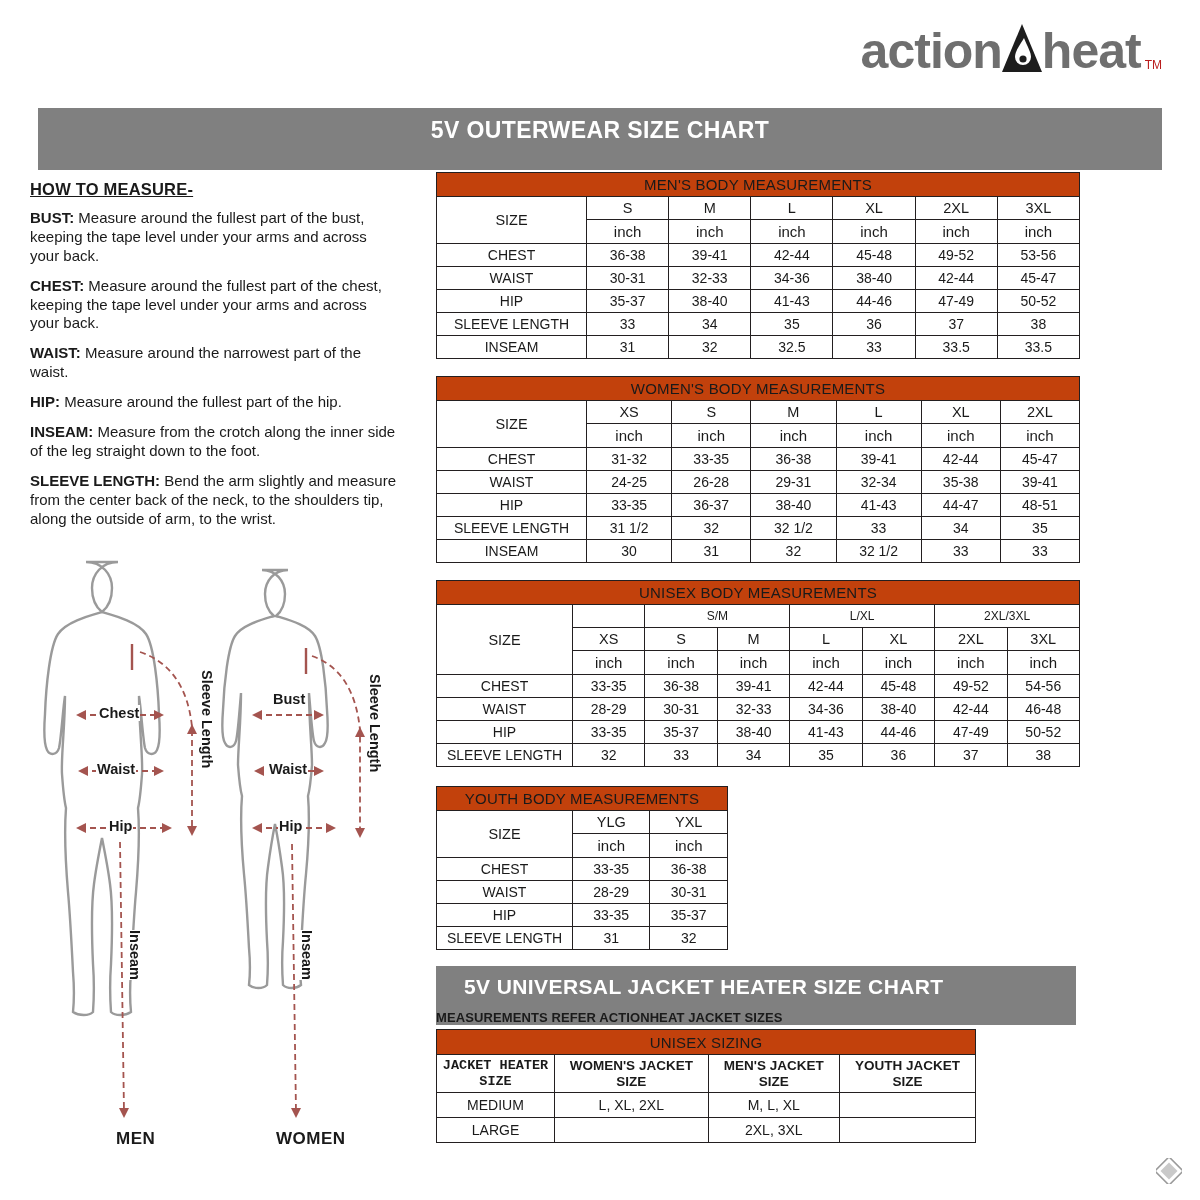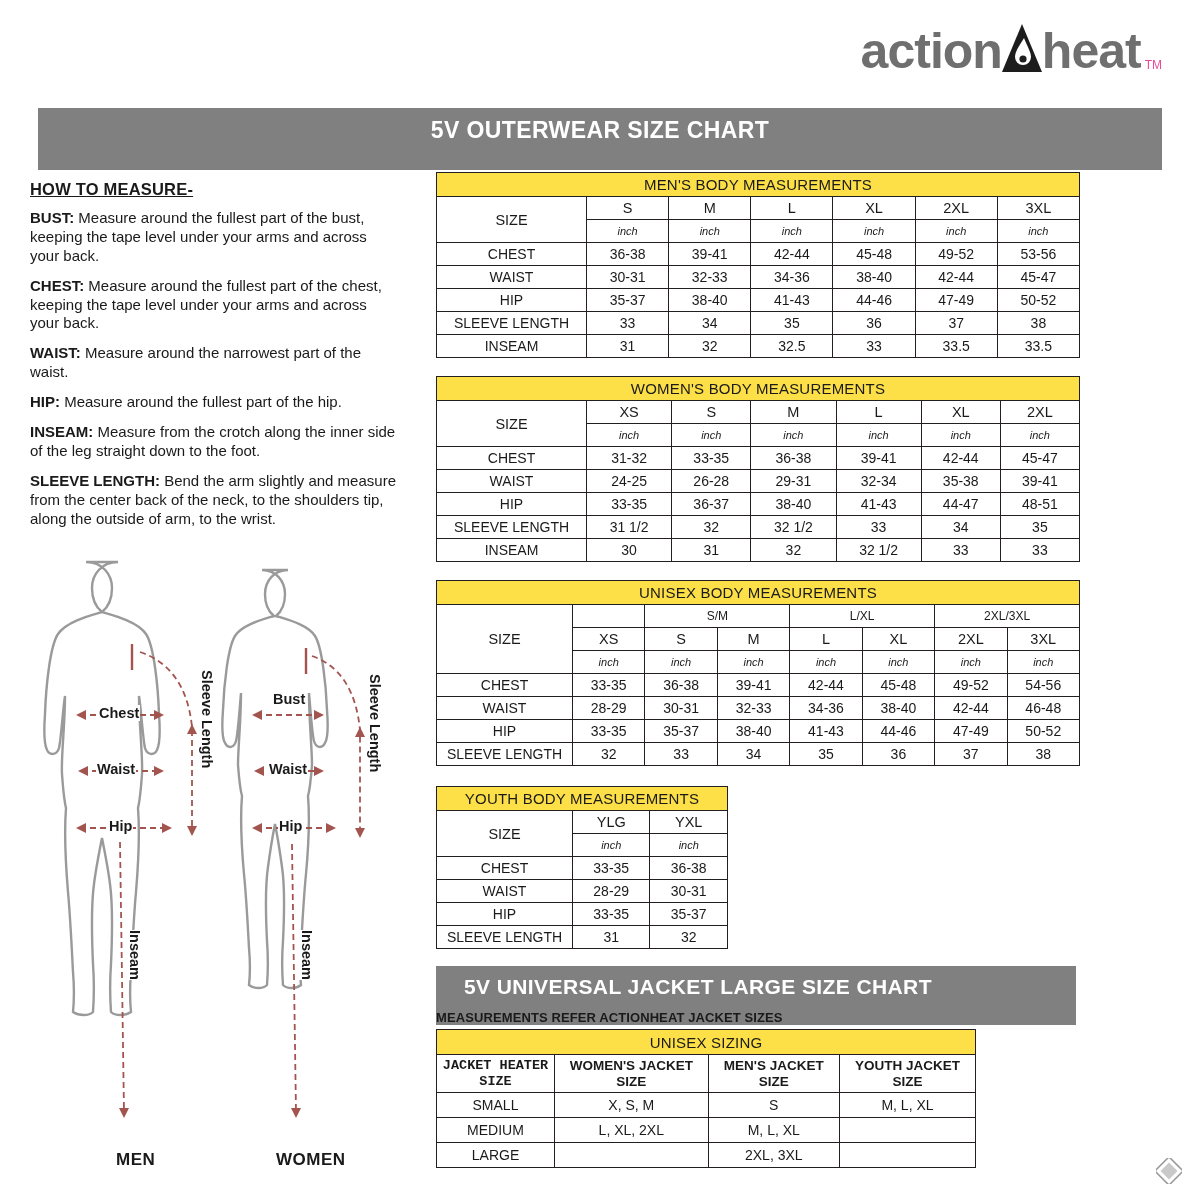--- a/index.html
+++ b/index.html
@@ -16,21 +16,21 @@
   
   .logo-wrap {
     position: absolute; top: 22px; right: 38px;
     display: flex; align-items: flex-end;
   }
   .logo-text {
     font-size: 50px; font-weight: bold; letter-spacing: -1px;
     color: #6f6f6f; line-height: 1;
   }
   .logo-flame { position: relative; width: 44px; height: 54px; margin: 0 -2px; }
-  .logo-tm { font-size: 12px; color: #ec4899; margin-left: 4px; margin-bottom: 4px; }
+  .logo-tm { font-size: 12px; color: #b91c1c; margin-left: 4px; margin-bottom: 4px; }
 
   
   .title-bar {
     background: #808080; color: #ffffff;
     font-size: 23px; font-weight: bold; letter-spacing: .4px;
     padding: 9px 0 26px 0;
     text-align: center;
   }
   #main-title-bar { position: absolute; left: 38px; top: 108px; width: 1124px; }
   #heater-title-bar {
@@ -43,21 +43,21 @@
   .howto h2 {
     font-size: 16.5px; font-weight: bold; margin: 0 0 10px 0;
     text-decoration: underline; letter-spacing: .2px;
   }
   .howto p { font-size: 15px; line-height: 1.26; margin: 0 0 11px 0; }
   .howto p b { font-weight: bold; }
 
   
   .figures { position: absolute; left: 20px; top: 552px; width: 400px; height: 620px; }
   .fig-label {
-    position: absolute; bottom: 2px;
+    position: absolute; bottom: 23px;
     font-size: 17px; font-weight: bold; letter-spacing: .5px;
   }
   #label-men { left: 96px; }
   #label-women { left: 256px; }
 
   .meas-label {
     position: absolute; font-size: 14.5px; font-weight: bold;
     background: #fff; padding: 0 1px; white-space: nowrap;
   }
   .meas-label.vert {
@@ -73,25 +73,25 @@
   table.chart { position: absolute; }
   table.chart th, table.chart td {
     border: 1px solid #231f20;
     text-align: center;
     padding: 3px 2px;
     height: 23px;
     font-weight: normal;
   }
   .tbl-title {
     font-weight: bold; font-size: 15px; letter-spacing: .2px;
-    background: #fde047;
+    background: #c2410c;
   }
   .rowhead { font-weight: bold; text-align: center !important; font-size: 14px; }
   .sizehead { font-weight: bold; font-size: 14.5px; }
-  .unit { font-style: italic; font-size: 11px; }
+  .unit { font-size: 15px; }
   .grp { font-weight: bold; font-size: 12px; }
 
   #tbl-men { left: 436px; top: 172px; width: 644px; }
   #tbl-women { left: 436px; top: 376px; width: 644px; }
   #tbl-unisex { left: 436px; top: 580px; width: 644px; }
   #tbl-youth { left: 436px; top: 786px; width: 292px; }
   #tbl-heater { left: 436px; top: 1029px; width: 540px; }
 
   .note {
     position: absolute; left: 436px; top: 1010px;
@@ -453,39 +453,33 @@
       <td>35-37</td>
     </tr>
     <tr>
       <td class="rowhead">SLEEVE LENGTH</td>
       <td>31</td>
       <td>32</td>
     </tr>
   </tbody>
     </table>
 
-  <div class="title-bar" id="heater-title-bar">5V UNIVERSAL JACKET LARGE SIZE CHART</div>
+  <div class="title-bar" id="heater-title-bar">5V UNIVERSAL JACKET HEATER SIZE CHART</div>
   <div class="note">MEASUREMENTS REFER ACTIONHEAT JACKET SIZES</div>
 
   <table class="chart" id="tbl-heater">
     <tbody>
         <tr>
       <td class="tbl-title" colspan="4">UNISEX SIZING</td>
     </tr>
     <tr>
       <td class="hdr" style="width:118px;font-family:Liberation Mono, monospace;">JACKET HEATER SIZE</td>
       <td class="hdr">WOMEN'S JACKET SIZE</td>
       <td class="hdr">MEN'S JACKET SIZE</td>
       <td class="hdr">YOUTH JACKET SIZE</td>
-    </tr>
-    <tr>
-      <td class="rowhead">SMALL</td>
-      <td>X, S, M</td>
-      <td>S</td>
-      <td>M, L, XL</td>
     </tr>
     <tr>
       <td class="rowhead">MEDIUM</td>
       <td>L, XL, 2XL</td>
       <td>M, L, XL</td>
       <td></td>
     </tr>
     <tr>
       <td class="rowhead">LARGE</td>
       <td></td>

